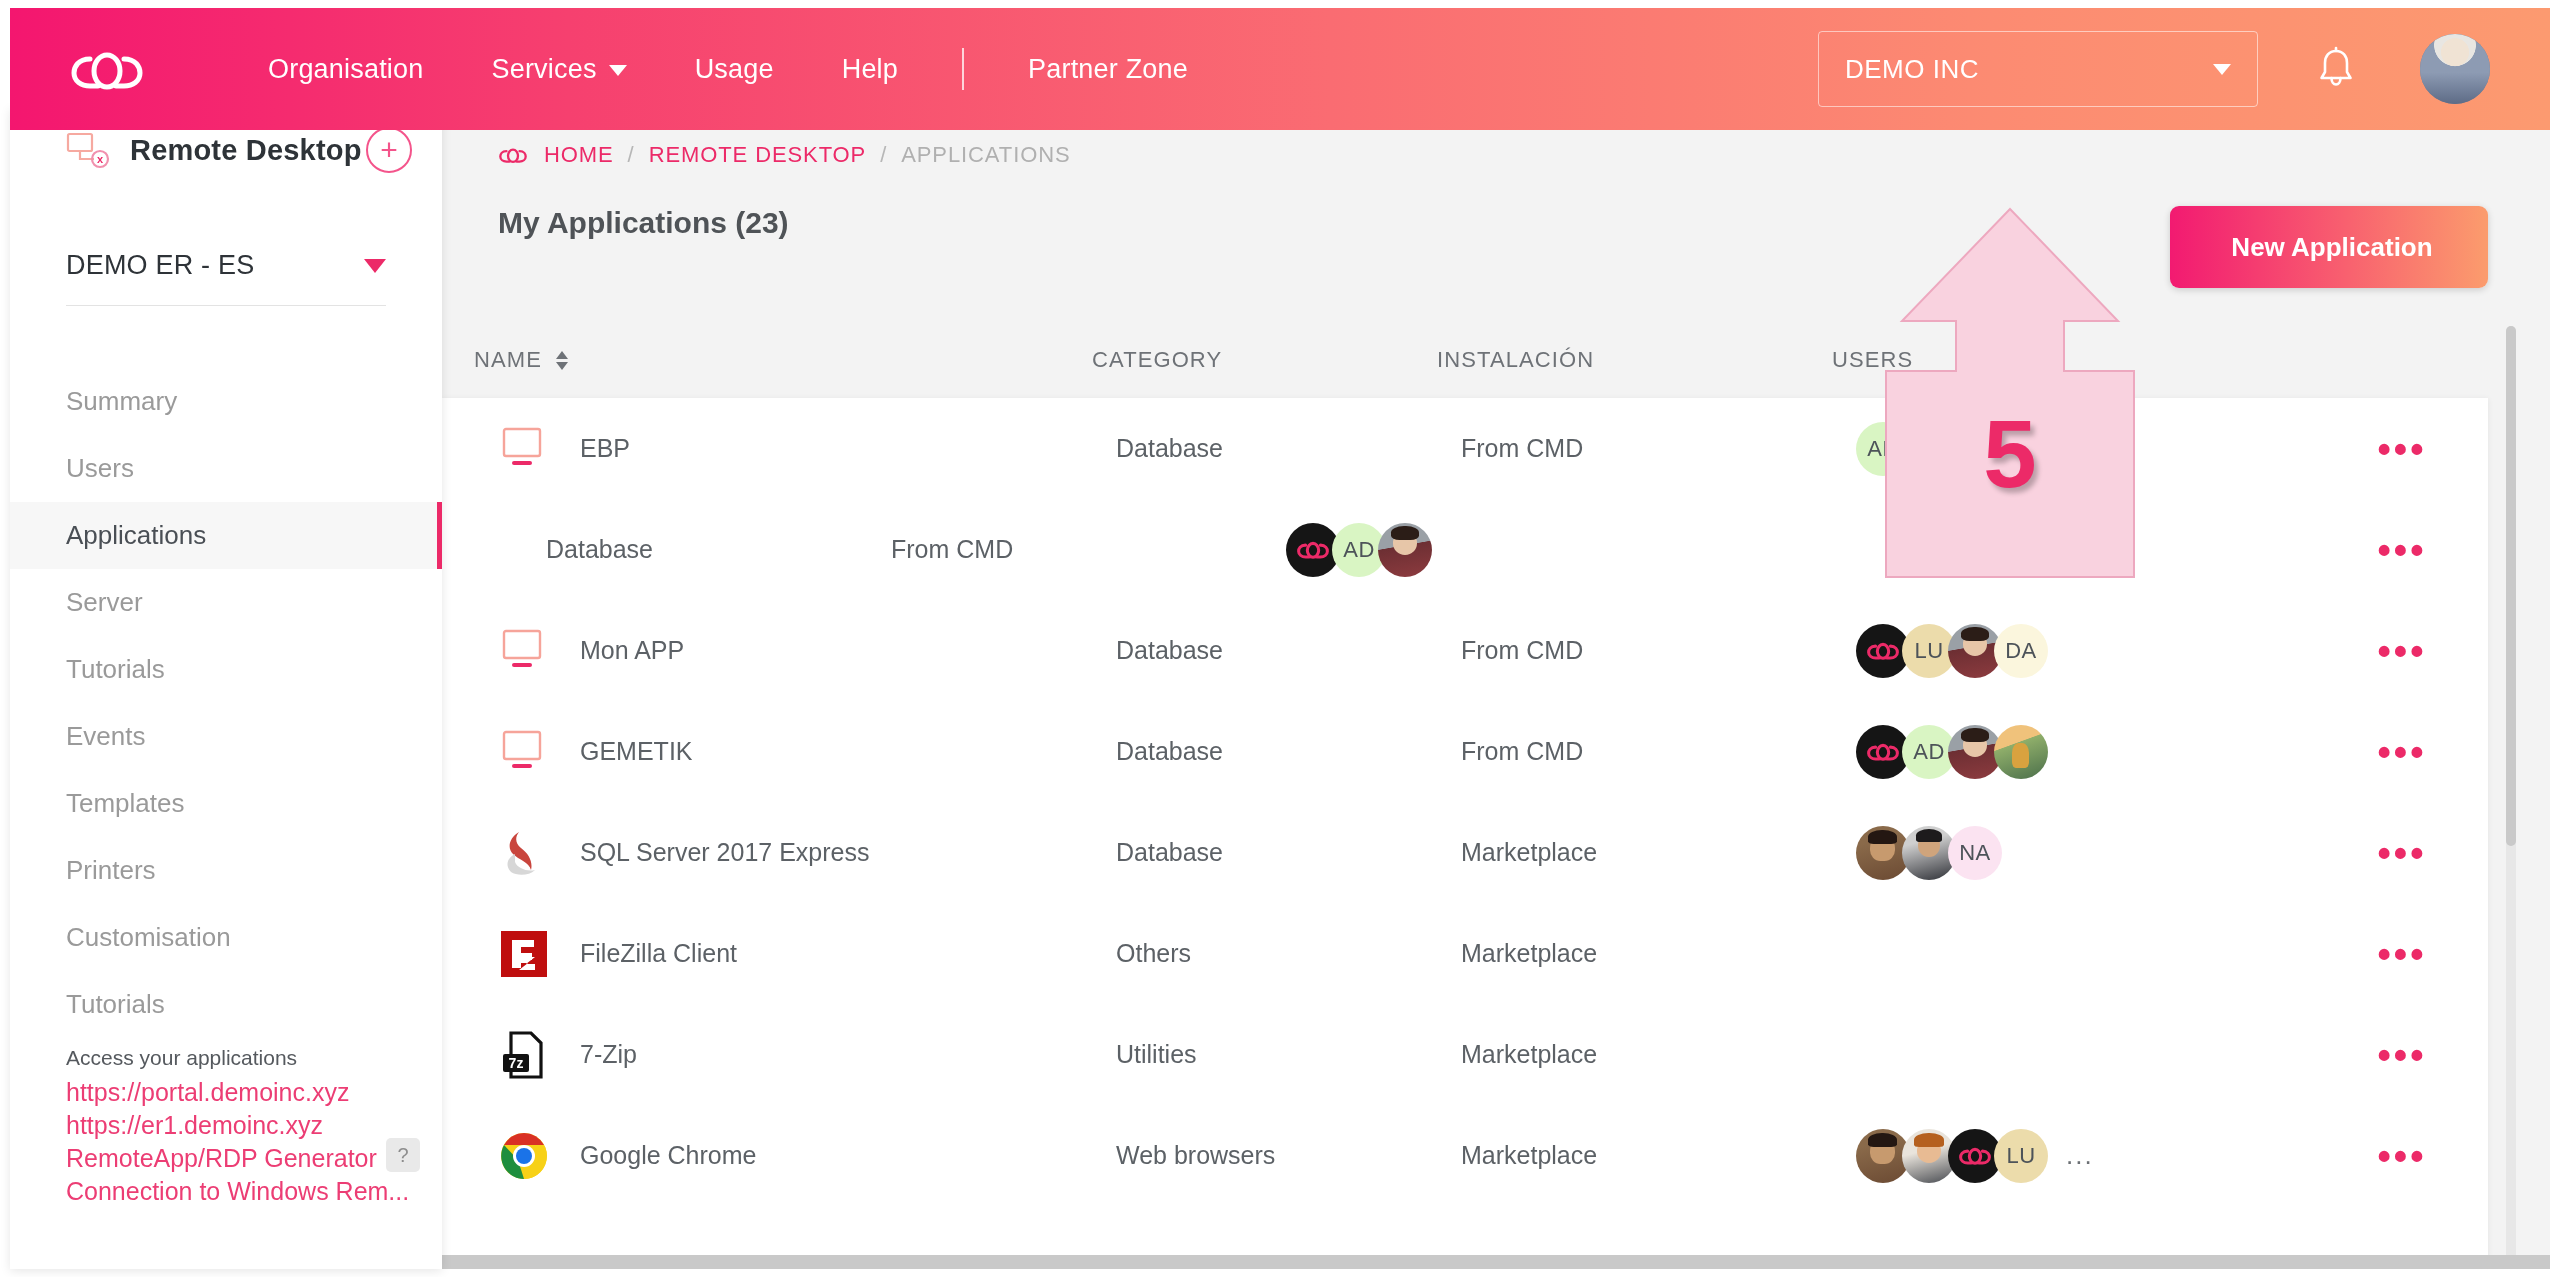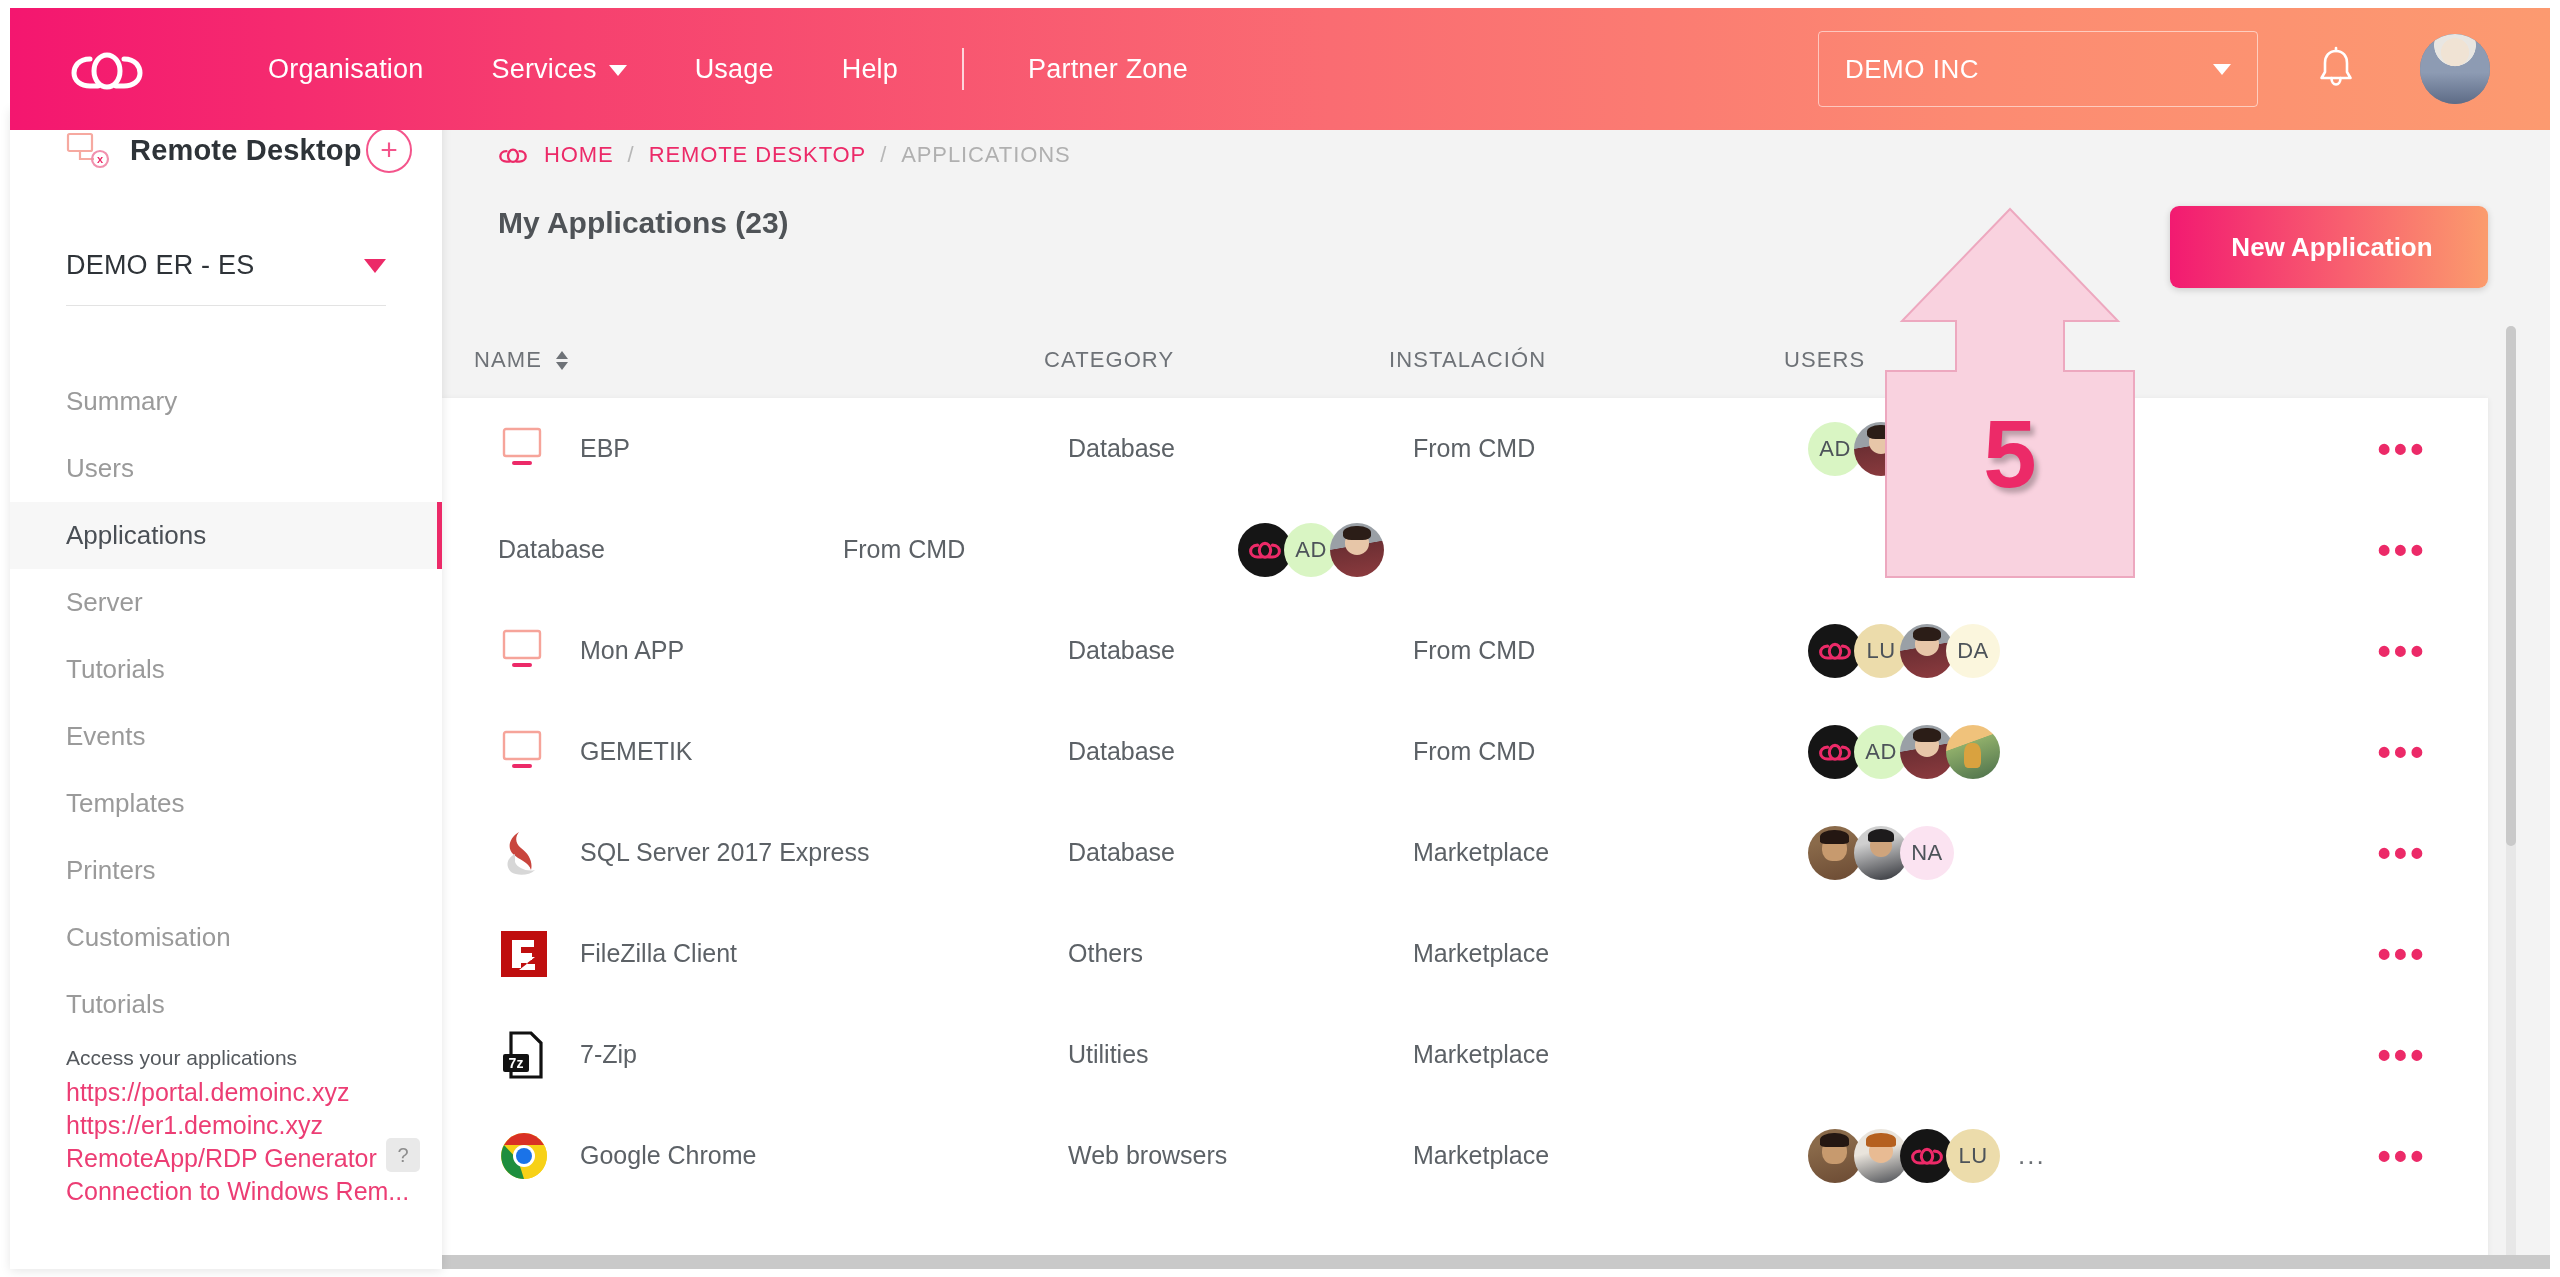--- a/index.html
+++ b/index.html
@@ -244,21 +244,21 @@
     align-items: center;
     height: 76px;
     margin: 34px 0 0 0;
     padding-left: 32px;
     padding-right: 62px;
     font-size: 22px;
     color: #6e7277;
     letter-spacing: 1.1px;
   }
   .col-name { width: 570px; display: flex; align-items: center; }
-  .col-cat  { width: 345px; }
+  .col-cat  { width: 345px; margin-left: 48px; }
   .col-inst { width: 395px; }
   .col-users{ flex: 1; }
   .col-menu { width: 110px; text-align: center; }
   .sort-arrows {
     display: inline-flex; flex-direction: column;
     margin-left: 14px; line-height: 0;
   }
   .sort-arrows i {
     display: block;
     width: 0; height: 0;

